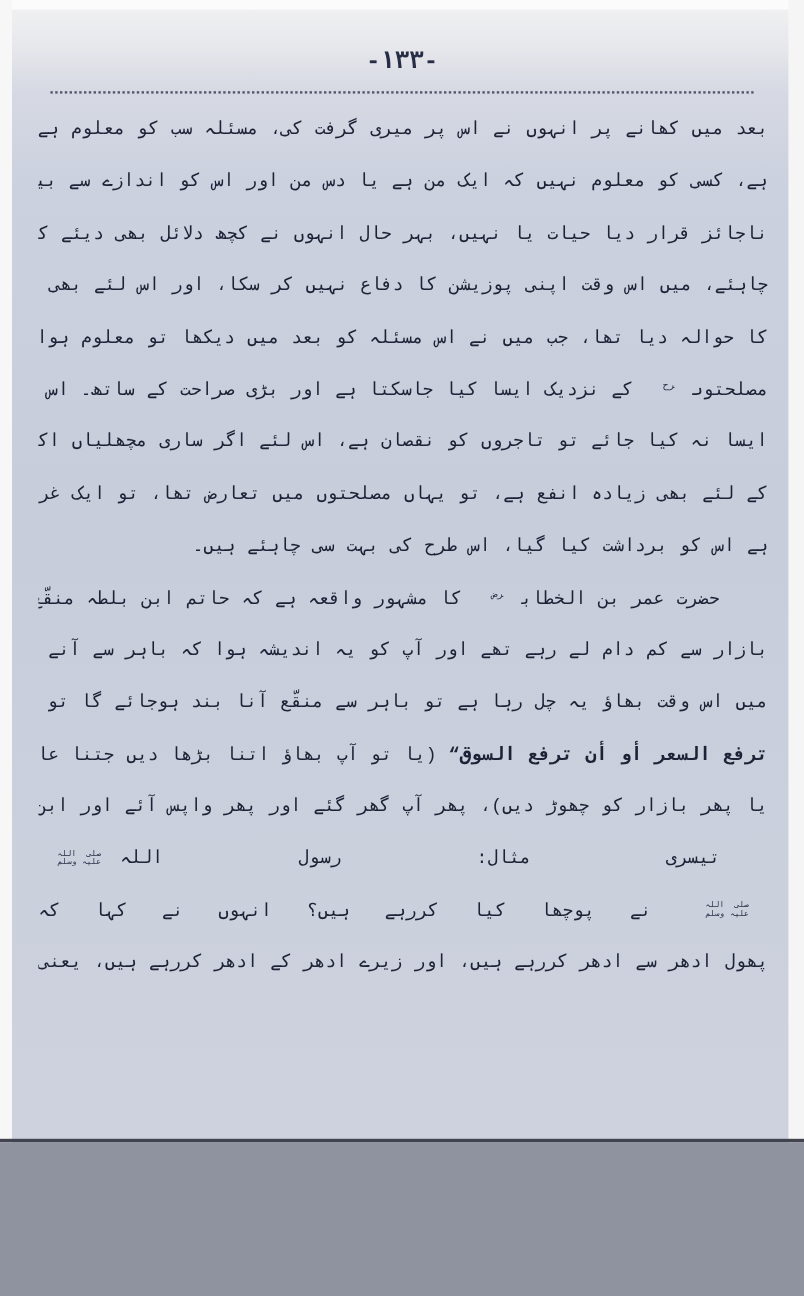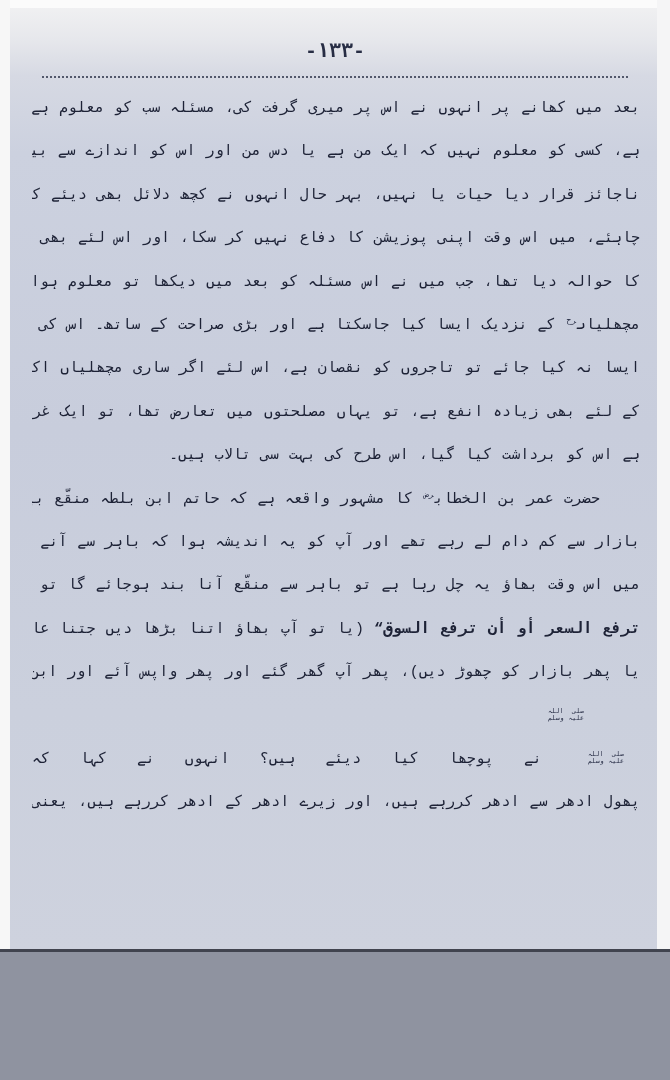--- a/index.html
+++ b/index.html
@@ -40,21 +40,21 @@
     text-align:justify;
     text-align-last:justify;
     word-spacing:1px;
     white-space:nowrap;
   }
   .line.end{text-align-last:right;white-space:normal;}
   .line.indent{padding-right:40px;}
   .bold{font-weight:bold;font-size:15.5px;}
   .sup{
     font-size:8px;vertical-align:super;line-height:0;
-    margin:0 1px;color:#2a3048;
+    margin:0 15px;color:#2a3048;
   }
   .stack{
     display:inline-block;vertical-align:middle;
     font-size:6.5px;line-height:6.5px;text-align:center;
     margin:0 16px;color:#2a3048;white-space:nowrap;
   }
   .stack span{display:block;}
 
   .artifact-curve{
     position:absolute;left:388px;top:985px;
@@ -88,31 +88,31 @@
 
   <div class="page-number">-۱۳۳-</div>
   <div class="divider"></div>
 
   <div class="text-block">
       <div class="line"><span>بعد میں کھانے پر انہوں نے اس پر میری گرفت کی، مسئلہ سب کو معلوم ہے کہ تالاب کے اندر مچھلی</span></div>
       <div class="line"><span>ہے، کسی کو معلوم نہیں کہ ایک من ہے یا دس من اور اس کو اندازے سے بیچ دیا، اس کو غرر کثیر کی بنا پر</span></div>
       <div class="line"><span>ناجائز قرار دیا حیات یا نہیں، بہر حال انہوں نے کچھ دلائل بھی دیئے کہ اس کی اجازت ہونی</span></div>
       <div class="line"><span>چاہئے، میں اس وقت اپنی پوزیشن کا دفاع نہیں کر سکا، اور اس لئے بھی کہ انہوں نے ایک حدیث</span></div>
       <div class="line"><span>کا حوالہ دیا تھا، جب میں نے اس مسئلہ کو بعد میں دیکھا تو معلوم ہوا کہ اس میں اختلاف ہے، امام</span></div>
-      <div class="line"><span>مچھلیاں</span><span class="sup">رح</span><span> کے نزدیک ایسا کیا جاسکتا ہے اور بڑی صراحت کے ساتھ۔ اس کی وجہ یہ بتائی گئی کہ اگر</span></div>
+      <div class="line"><span>مصلحتوں</span><span class="sup">رح</span><span> کے نزدیک ایسا کیا جاسکتا ہے اور بڑی صراحت کے ساتھ۔ اس کی وجہ یہ بتائی گئی کہ اگر</span></div>
       <div class="line"><span>ایسا نہ کیا جائے تو تاجروں کو نقصان ہے، اس لئے اگر ساری مچھلیاں اکٹھا نکال کر فروخت کریں تو</span></div>
       <div class="line"><span>کے لئے بھی زیادہ انفع ہے، تو یہاں مصلحتوں میں تعارض تھا، تو ایک غرر جو صریح طور پر غرر فاحش</span></div>
-      <div class="line end"><span>ہے اس کو برداشت کیا گیا، اس طرح کی بہت سی تالاب ہیں۔</span></div>
+      <div class="line end"><span>ہے اس کو برداشت کیا گیا، اس طرح کی بہت سی چاہئے ہیں۔</span></div>
       <div class="line indent"><span>حضرت عمر بن الخطاب</span><span class="sup">رض</span><span> کا مشہور واقعہ ہے کہ حاتم ابن بلطہ منقّع بیچ رہے تھے اور وہ</span></div>
       <div class="line"><span>بازار سے کم دام لے رہے تھے اور آپ کو یہ اندیشہ ہوا کہ باہر سے آنے والے یہ سنیں گے کہ مدینہ</span></div>
       <div class="line"><span>میں اس وقت بھاؤ یہ چل رہا ہے تو باہر سے منقّع آنا بند ہوجائے گا تو آپ</span><span class="sup">رض</span><span> نے مچھلیاں: </span><span class="bold">”إن ما أن</span></div>
       <div class="line"><span class="bold">ترفع السعر أو أن ترفع السوق“</span><span> (یا تو آپ بھاؤ اتنا بڑھا دیں جتنا عام تاجر لے رہے ہیں</span></div>
       <div class="line"><span>یا پھر بازار کو چھوڑ دیں)، پھر آپ گھر گئے اور پھر واپس آئے اور ابن بلطہ سے کہا کہ شاید مجھے یہ</span></div>
-      <div class="line indent"><span class="stack"><span>صلی اللہ</span><span>علیہ وسلم</span></span></div>
-      <div class="line"><span class="stack"><span>صلی اللہ</span><span>علیہ وسلم</span></span><span> نے پوچھا کیا دیئے ہیں؟ انہوں نے کہا کہ</span></div>
+      <div class="line indent"><span>تیسری مثال: رسول اللہ</span><span class="stack"><span>صلی اللہ</span><span>علیہ وسلم</span></span></div>
+      <div class="line"><span class="stack"><span>صلی اللہ</span><span>علیہ وسلم</span></span><span> نے پوچھا کیا کررہے ہیں؟ انہوں نے کہا کہ</span></div>
       <div class="line end"><span>پھول ادھر سے ادھر کررہے ہیں، اور زیرے ادھر کے ادھر کررہے ہیں، یعنی تابیر نخلہ کررہے ہیں</span></div>
     </div>
 
   <div class="ghost-text"></div>
   <div class="artifact-curve"></div>
   <div class="artifact-curve2"></div>
   <div class="edge-bottom"></div>
 </div>
 
 </body></html>

